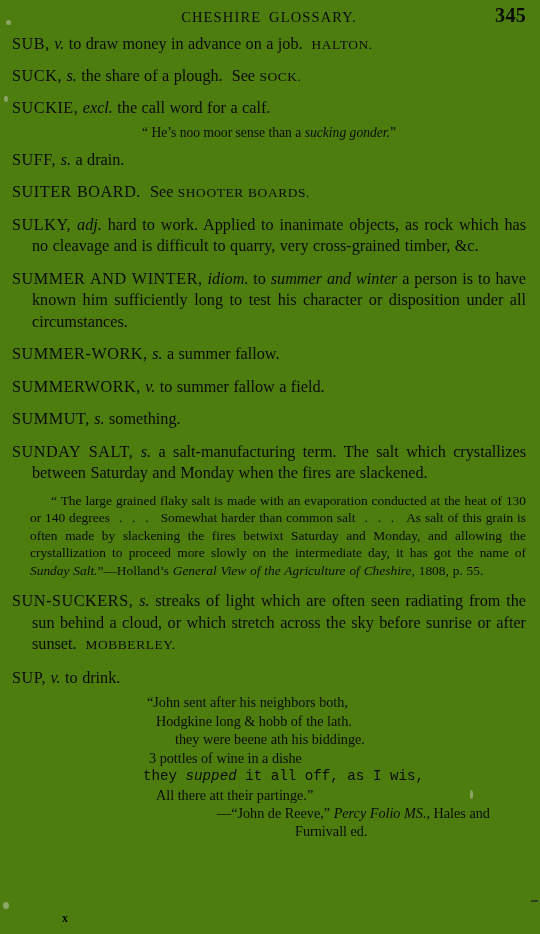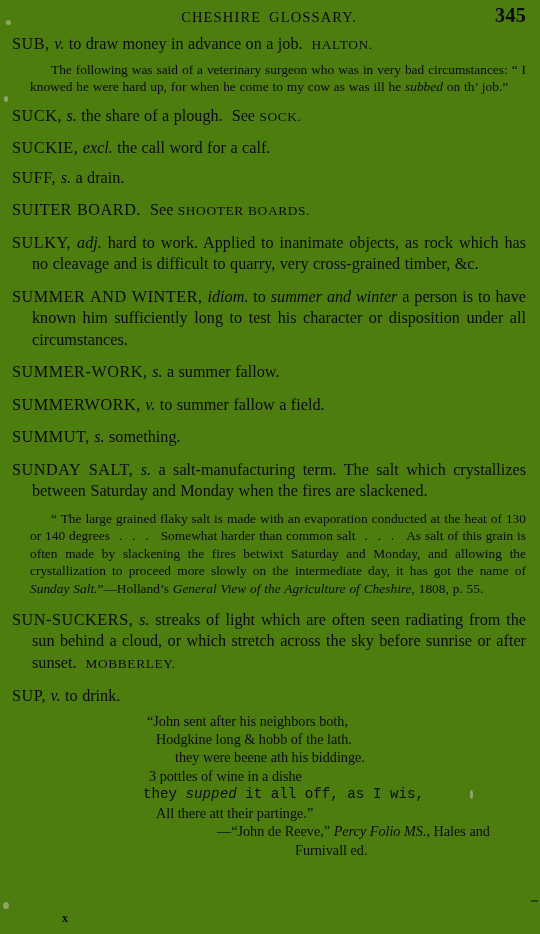--- a/index.html
+++ b/index.html
@@ -146,32 +146,32 @@
 
     <div class="runhead">
       <div class="runhead-title">CHESHIRE GLOSSARY.</div>
       <div class="runhead-folio">345</div>
     </div>
 
     <p class="entry">
       <span class="headword">SUB,</span>
       <span class="pos">v.</span><span> to draw money in advance on a job.</span><span class="gap"></span><span class="smallcaps">HALTON.</span>
     </p>
-    <p class="quote-block"><span>The following was said of a veterinary surgeon who was in very bad circumstances: “ I knowed he were hard up, for when he come to my cow as was ill he </span><em>subbed</em><span> on th’ job.”</span></p>
 
     <p class="entry tight" style="margin-top:10px;">
       <span class="headword">SUCK,</span>
       <span class="pos">s.</span><span> the share of a plough.</span><span class="gap"></span><span>See </span><span class="smallcaps">SOCK.</span>
     </p>
 
     <p class="entry tight" style="margin-top:11px;">
       <span class="headword">SUCKIE,</span>
       <span class="pos">excl.</span><span> the call word for a calf.</span>
     </p>
 
+    <p class="quote-center"><span>“ He’s noo moor sense than a </span><em>sucking gonder.</em><span>”</span></p>
 
     <p class="entry tight" style="margin-top:8px;">
       <span class="headword">SUFF,</span>
       <span class="pos">s.</span><span> a drain.</span>
     </p>
 
     <p class="entry tight" style="margin-top:11px;">
       <span class="headword">SUITER BOARD.</span><span class="gap"></span><span>See </span><span class="smallcaps">SHOOTER BOARDS.</span>
     </p>
 

